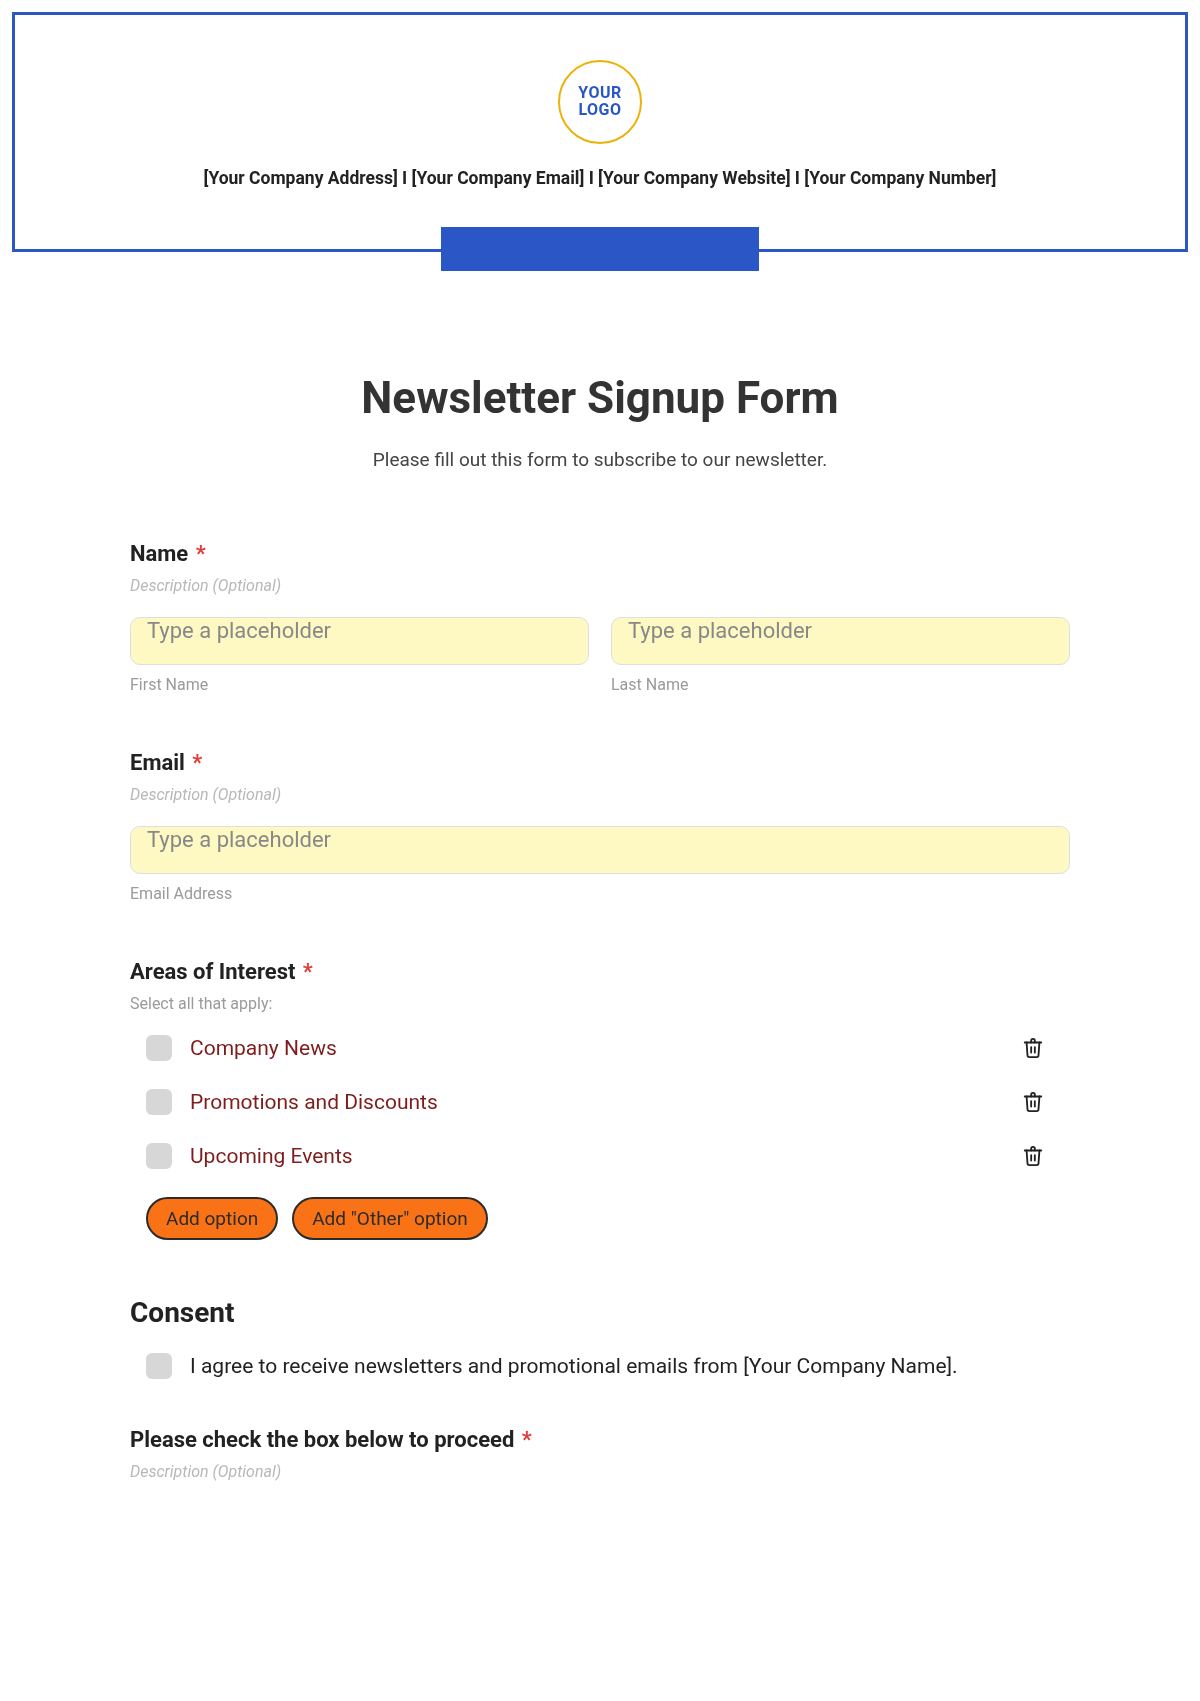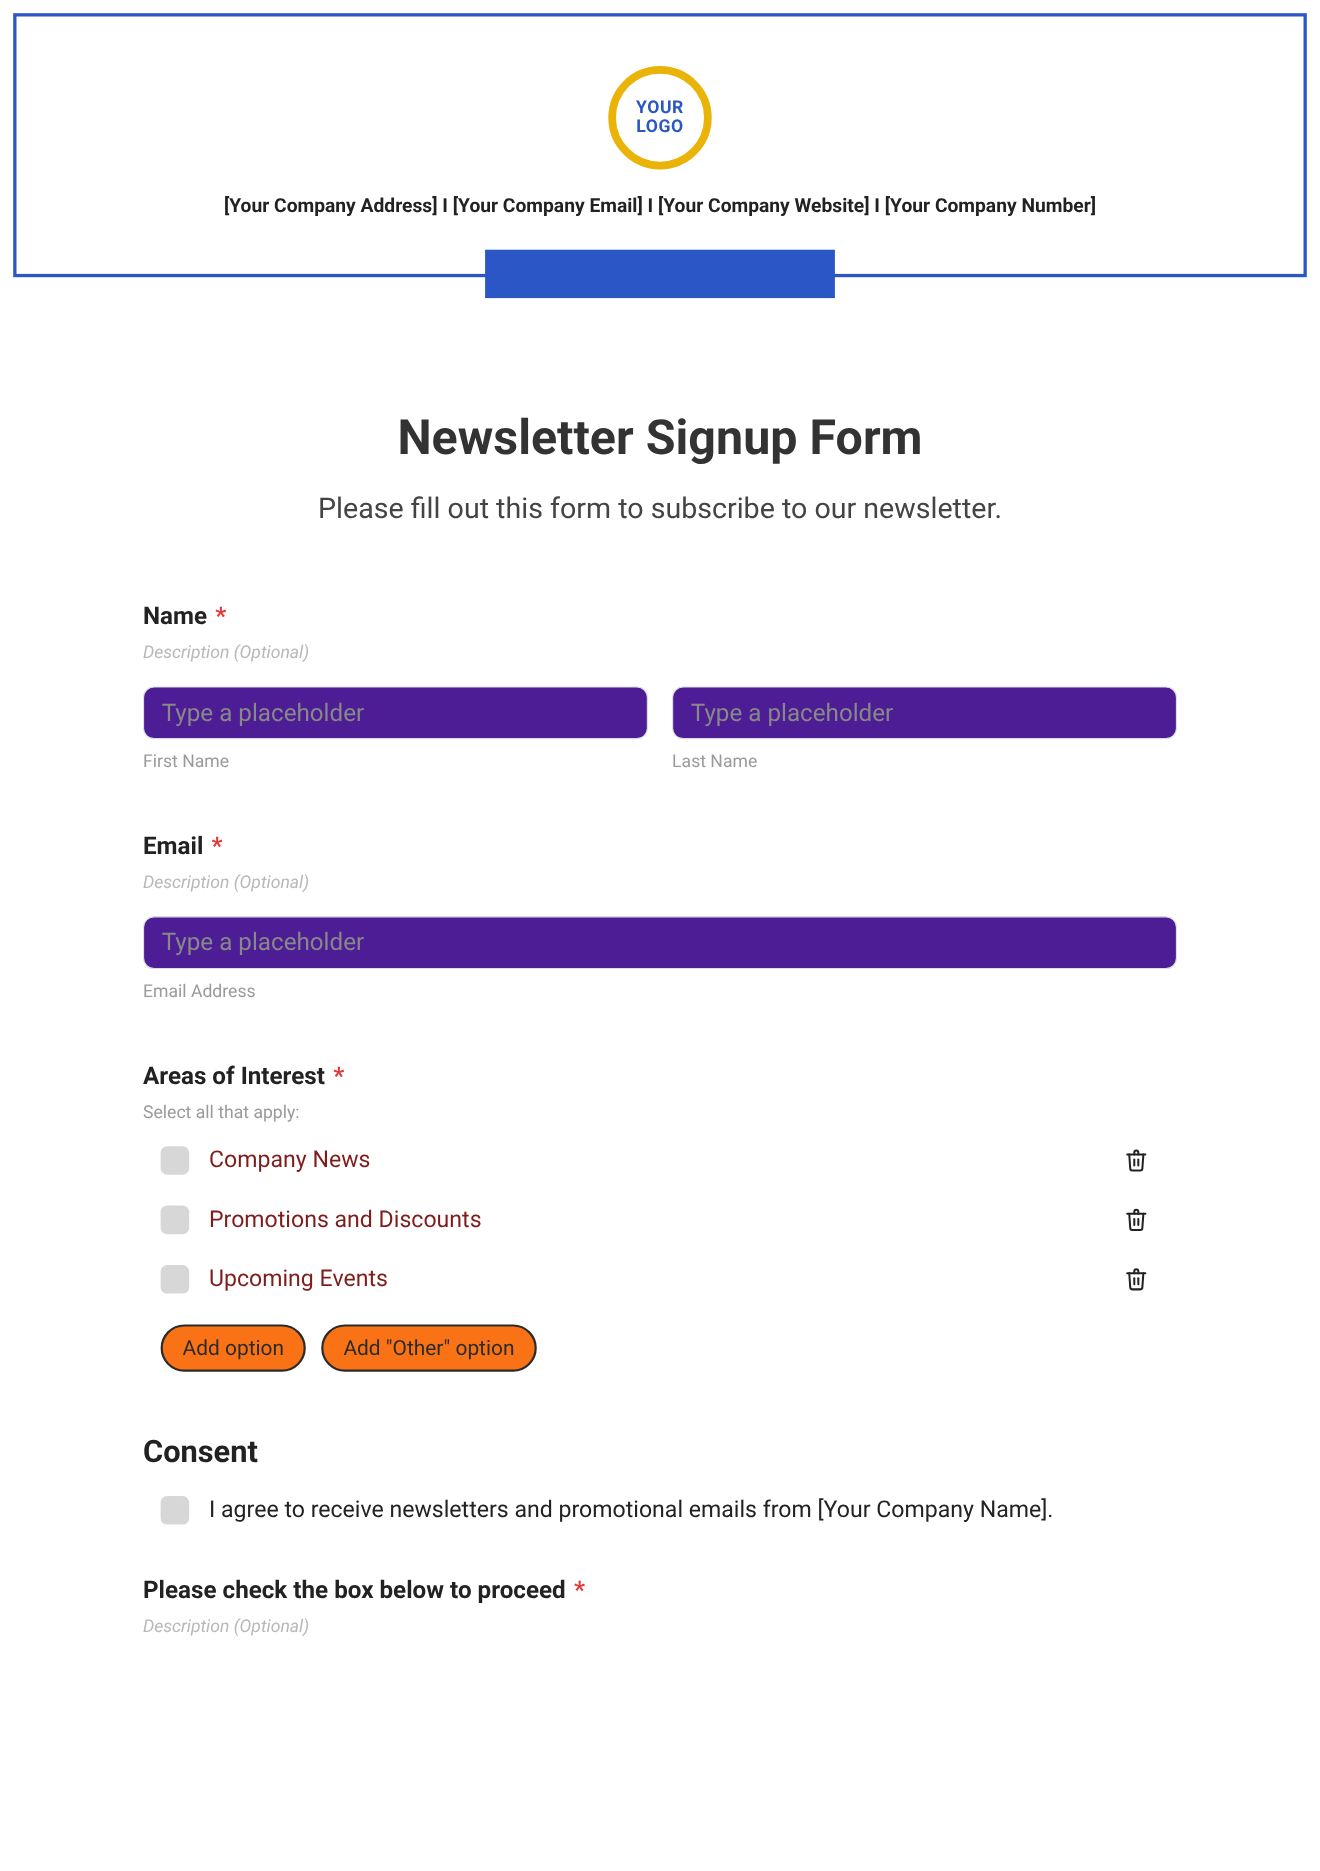--- a/index.html
+++ b/index.html
@@ -1,32 +1,32 @@
 <!DOCTYPE html>
 <html><head>
 <meta charset="utf-8">
 <style>
   html,body{margin:0;padding:0;background:#fff;font-family:-apple-system,BlinkMacSystemFont,"Segoe UI",Roboto,Helvetica,Arial,sans-serif;color:#1d1d1d;}
   .page{width:1200px;min-height:1701px;position:relative;box-sizing:border-box;padding:12px;}
   .banner{border:3px solid #2a56c6;box-sizing:border-box;height:240px;position:relative;display:flex;flex-direction:column;align-items:center;justify-content:flex-start;padding-top:45px;}
-  .logo-circle{width:80px;height:80px;border:7px solid #eab308;border-radius:50%;display:flex;align-items:center;justify-content:center;text-align:center;}
+  .logo-circle{width:80px;height:80px;border:2px solid #eab308;border-radius:50%;display:flex;align-items:center;justify-content:center;text-align:center;}
   .logo-text{font-size:16px;font-weight:700;color:#2a56c6;line-height:1.05;letter-spacing:0.5px;}
   .company-line{margin-top:24px;font-size:17.5px;font-weight:700;color:#222;text-align:center;}
   .blue-bar{position:absolute;left:50%;transform:translateX(-50%);bottom:-22px;width:318px;height:44px;background:#2a56c6;}
   .content{max-width:940px;margin:120px auto 0;box-sizing:border-box;}
   .title{text-align:center;font-size:44px;font-weight:700;margin:0 0 24px;color:#333;}
-  .subtitle{text-align:center;font-size:26px;color:#444;margin:0 0 70px;}
+  .subtitle{text-align:center;font-size:19px;color:#444;margin:0 0 70px;}
   .field-block{margin-bottom:56px;}
   .field-label{font-size:22px;font-weight:700;color:#222;margin-bottom:10px;}
   .req{color:#e23b3b;margin-left:2px;}
   .desc-opt{font-size:16px;color:#b8b8b8;font-style:italic;margin-bottom:22px;}
   .sub-desc{font-size:16px;color:#9a9a9a;margin-bottom:22px;}
   .row2{display:flex;gap:22px;}
   .col{flex:1;}
-  .ph-input{width:100%;height:48px;border:1px solid #dedede;border-radius:10px;padding:0 16px;font-size:22px;color:#888;background:#4c1d95;box-sizing:border-box;display:flex;align-items:center;}
+  .ph-input{width:100%;height:48px;border:1px solid #dedede;border-radius:10px;padding:0 16px;font-size:22px;color:#888;background:#fef9c3;box-sizing:border-box;display:flex;align-items:flex-start;}
   .sub-label{font-size:16px;color:#9a9a9a;margin-top:10px;}
   .opt-row{display:flex;align-items:center;justify-content:space-between;margin:0 0 28px 16px;}
   .opt-left{display:flex;align-items:center;gap:18px;}
   .chk{width:26px;height:26px;border-radius:6px;background:#d7d7d7;flex:0 0 auto;}
   .opt-text{font-size:21px;color:#7f1d1d;}
   .trash{width:22px;height:24px;flex:0 0 auto;color:#222;margin-right:26px;}
   .pill-row{display:flex;gap:14px;margin:10px 0 0 16px;}
   .pill{border:2px solid #2b2b2b;border-radius:999px;padding:8px 18px;font-size:19px;color:#2b2b2b;background:#f97316;}
   .consent-heading{font-size:28px;font-weight:700;color:#222;margin:56px 0 24px;}
   .consent-row{display:flex;align-items:center;gap:18px;margin-left:16px;margin-bottom:48px;}

